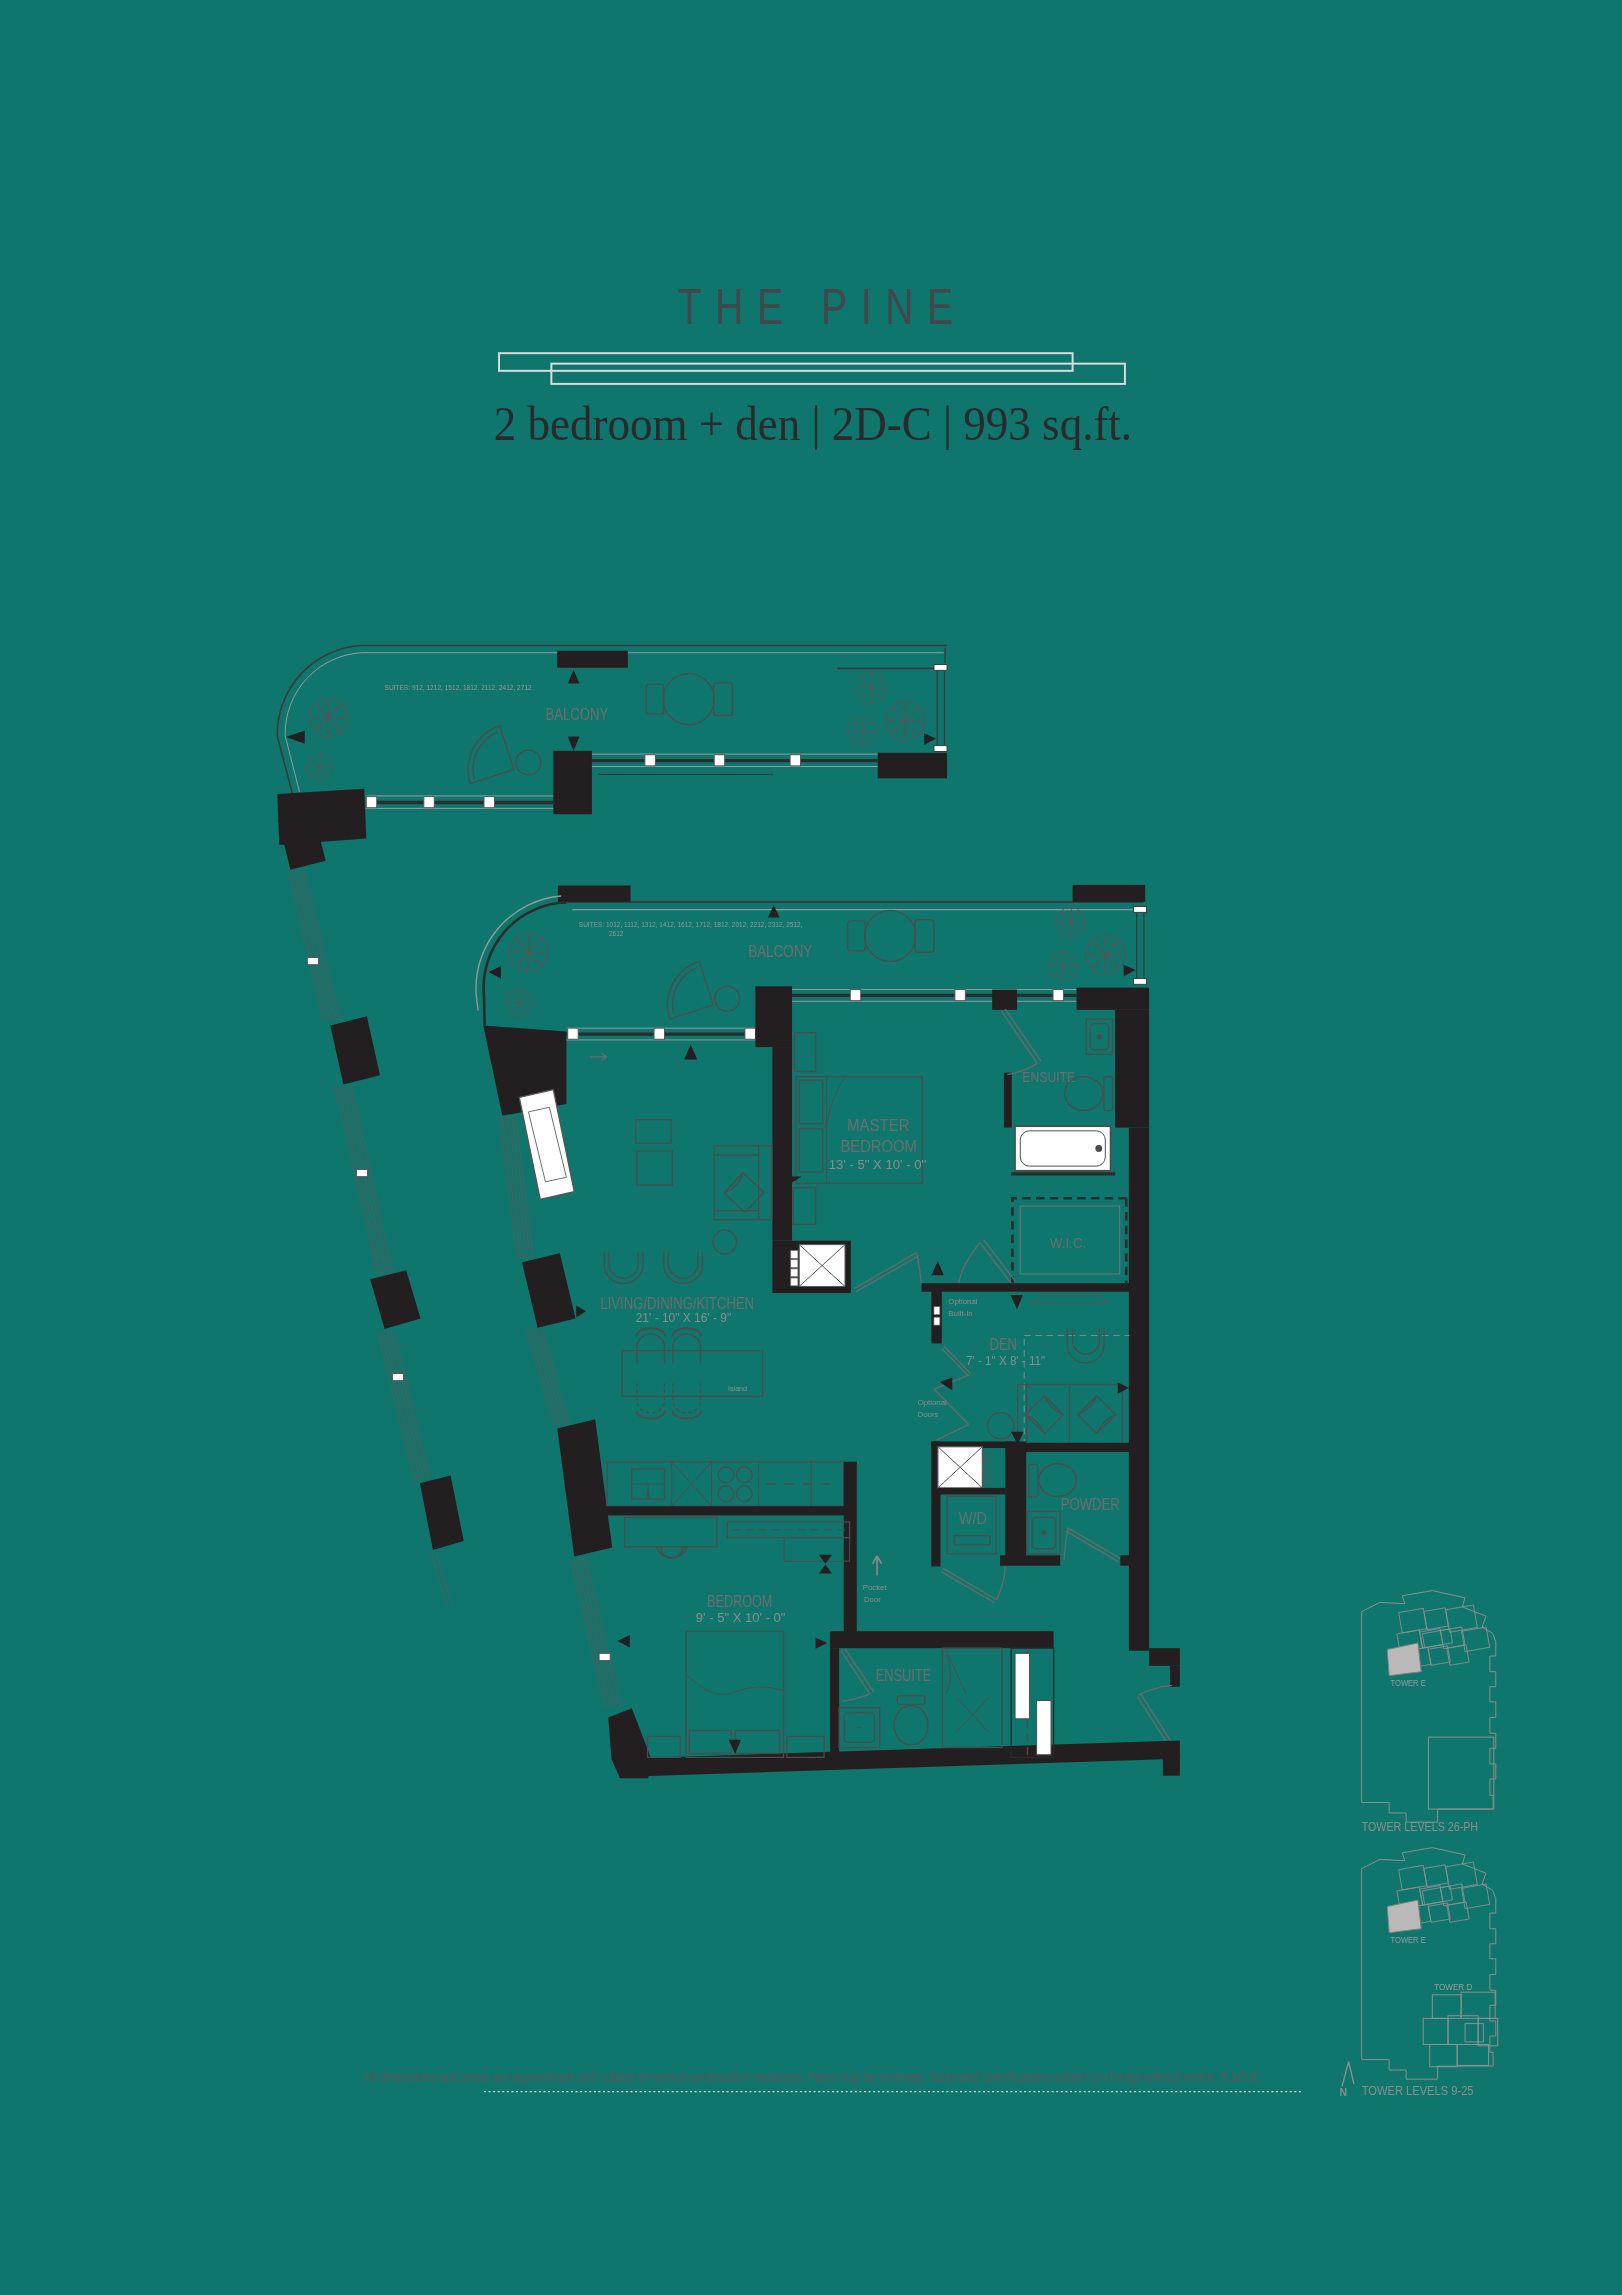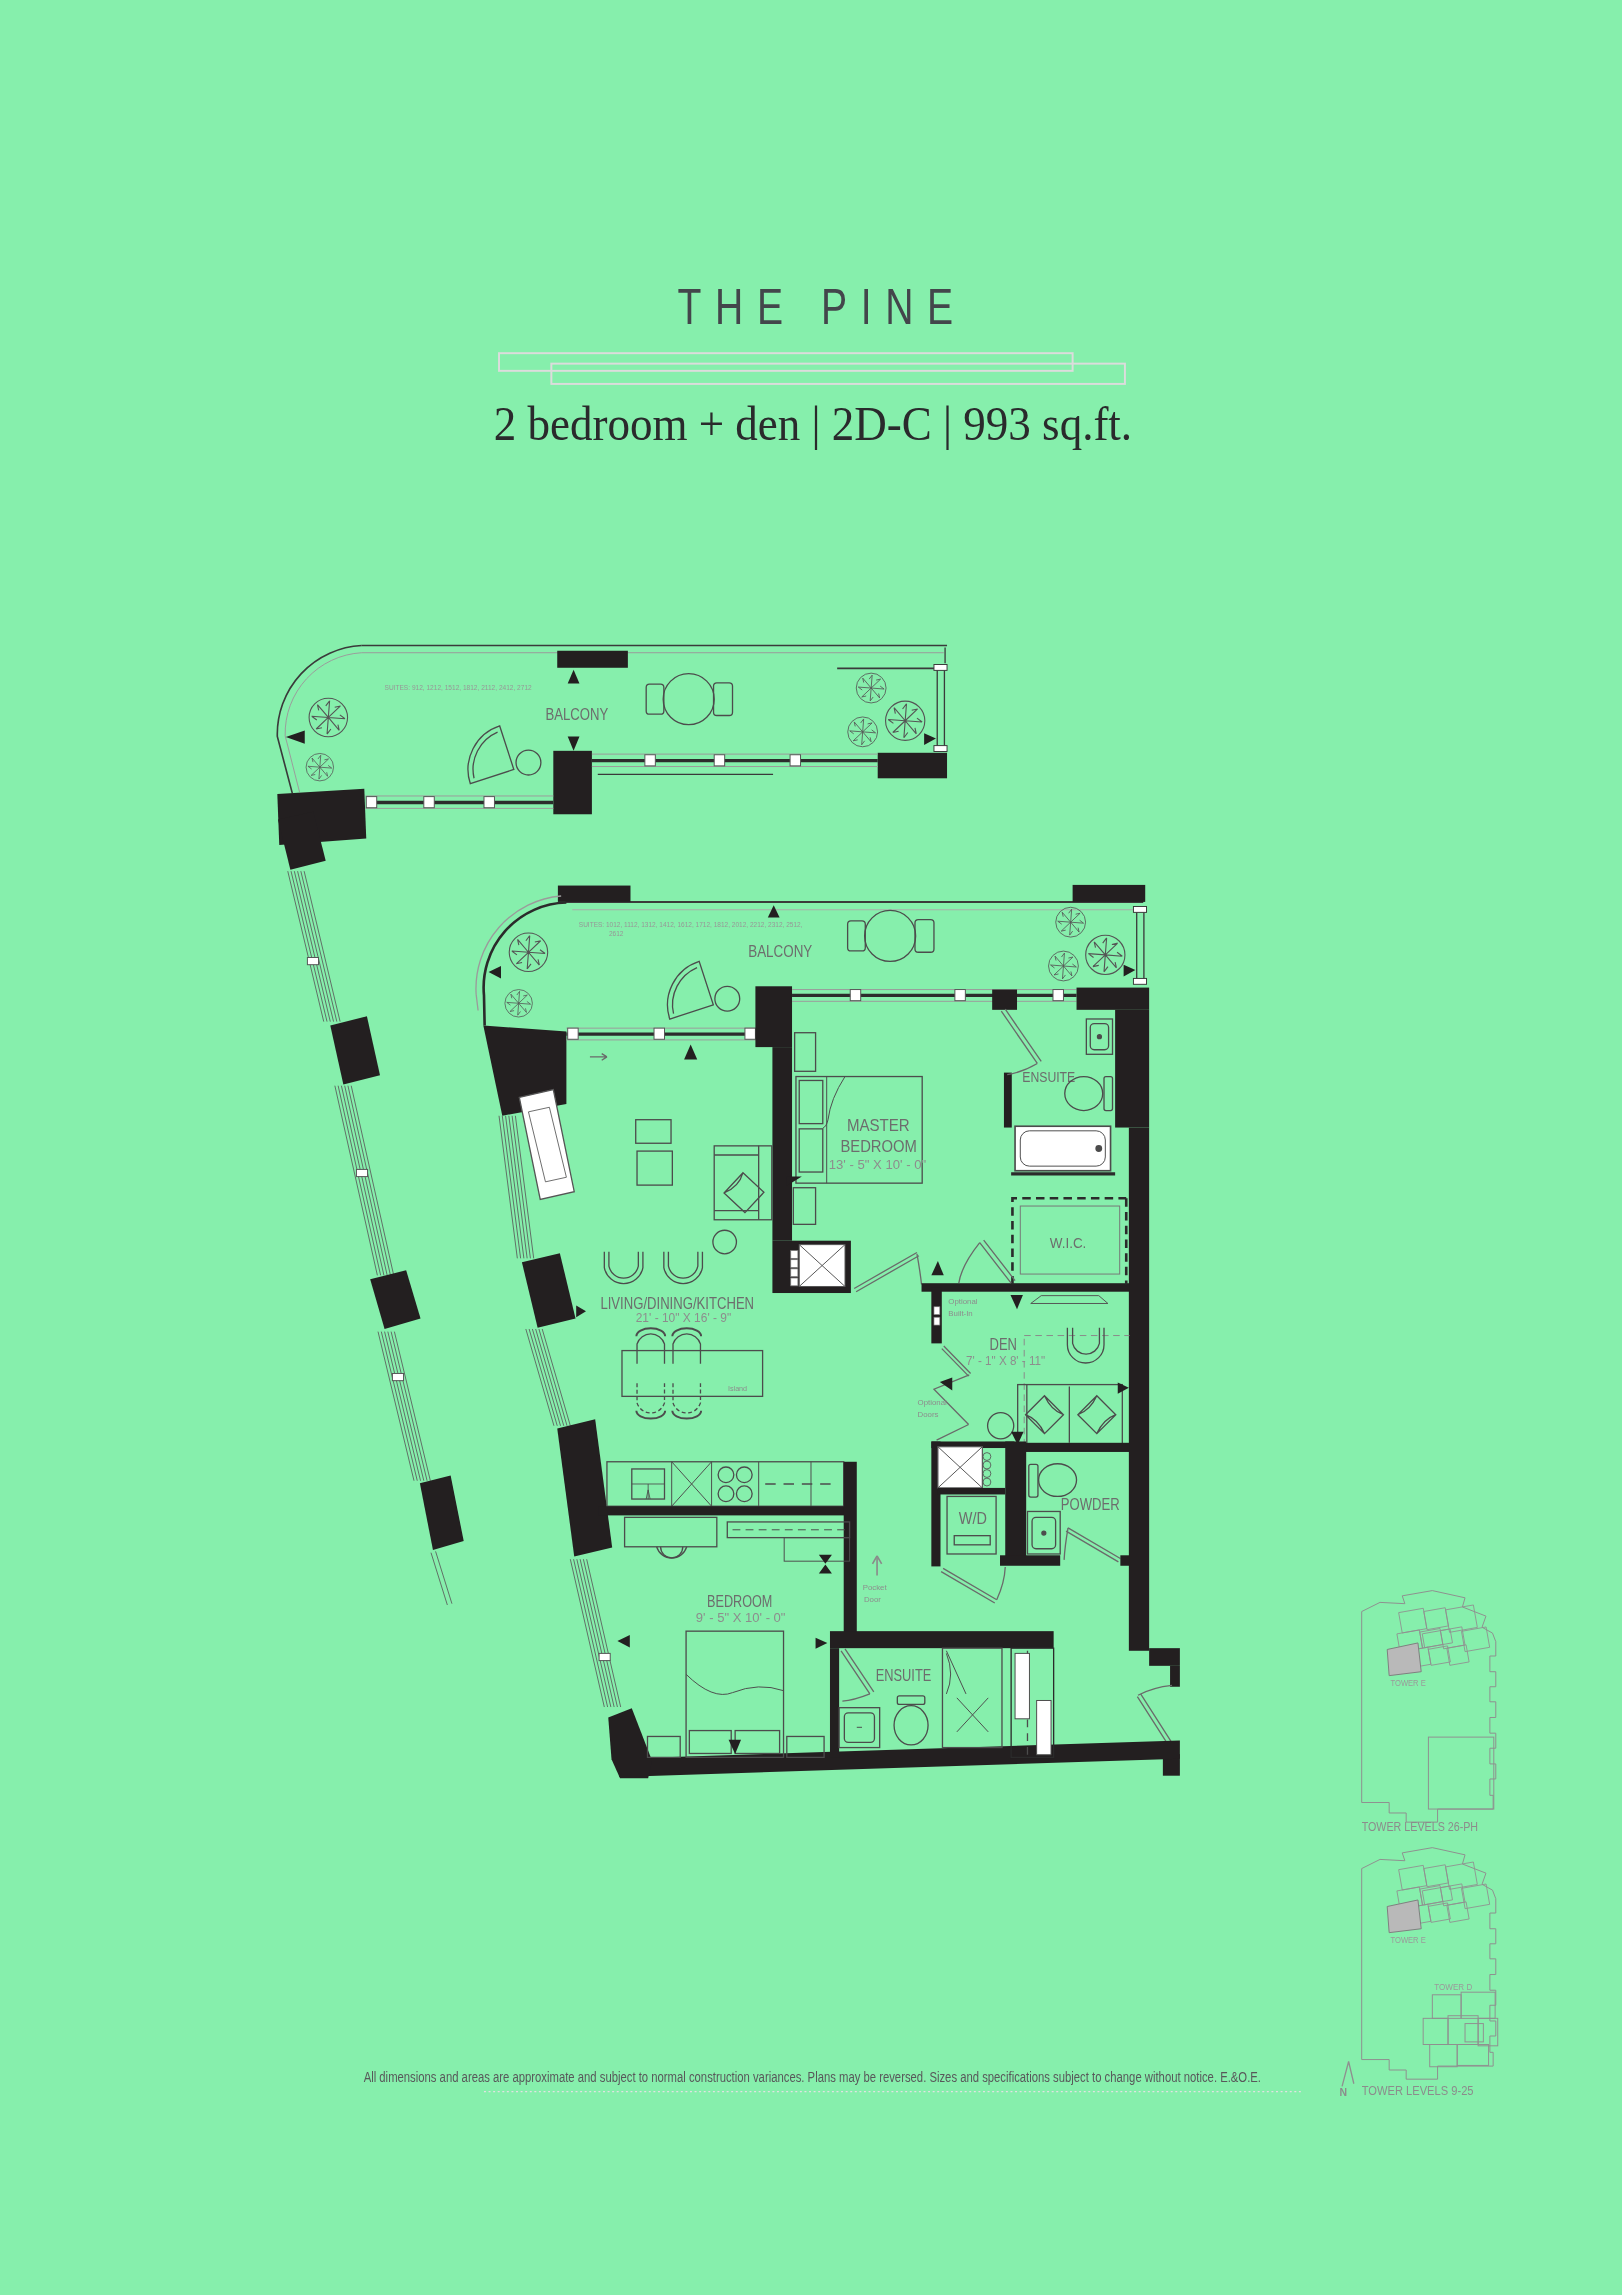--- a/index.html
+++ b/index.html
@@ -1,16 +1,16 @@
 <!DOCTYPE html>
 <html style="font-size:10.5px"><head>
 <meta charset="utf-8">
 <style>
   html,body{margin:0;padding:0;background:#fff;}
-  .page{position:relative;width:1622px;height:2295px;background:#86efac;overflow:hidden;}
+  .page{position:relative;width:1622px;height:2295px;background:#0f766e;overflow:hidden;}
   svg{position:absolute;top:0;left:0;}
   text{font-family:"Liberation Sans",sans-serif;}
 </style>
 </head>
 <body>
 <div class="page">
 <svg width="1622" height="2295" viewBox="0 0 2480 3509" fill="none" stroke-linecap="butt">
 
 <g id="header">
 <text x="1036" y="496" textLength="442" lengthAdjust="spacingAndGlyphs" font-size="75" letter-spacing="26" fill="#43464b">THE PINE</text>

